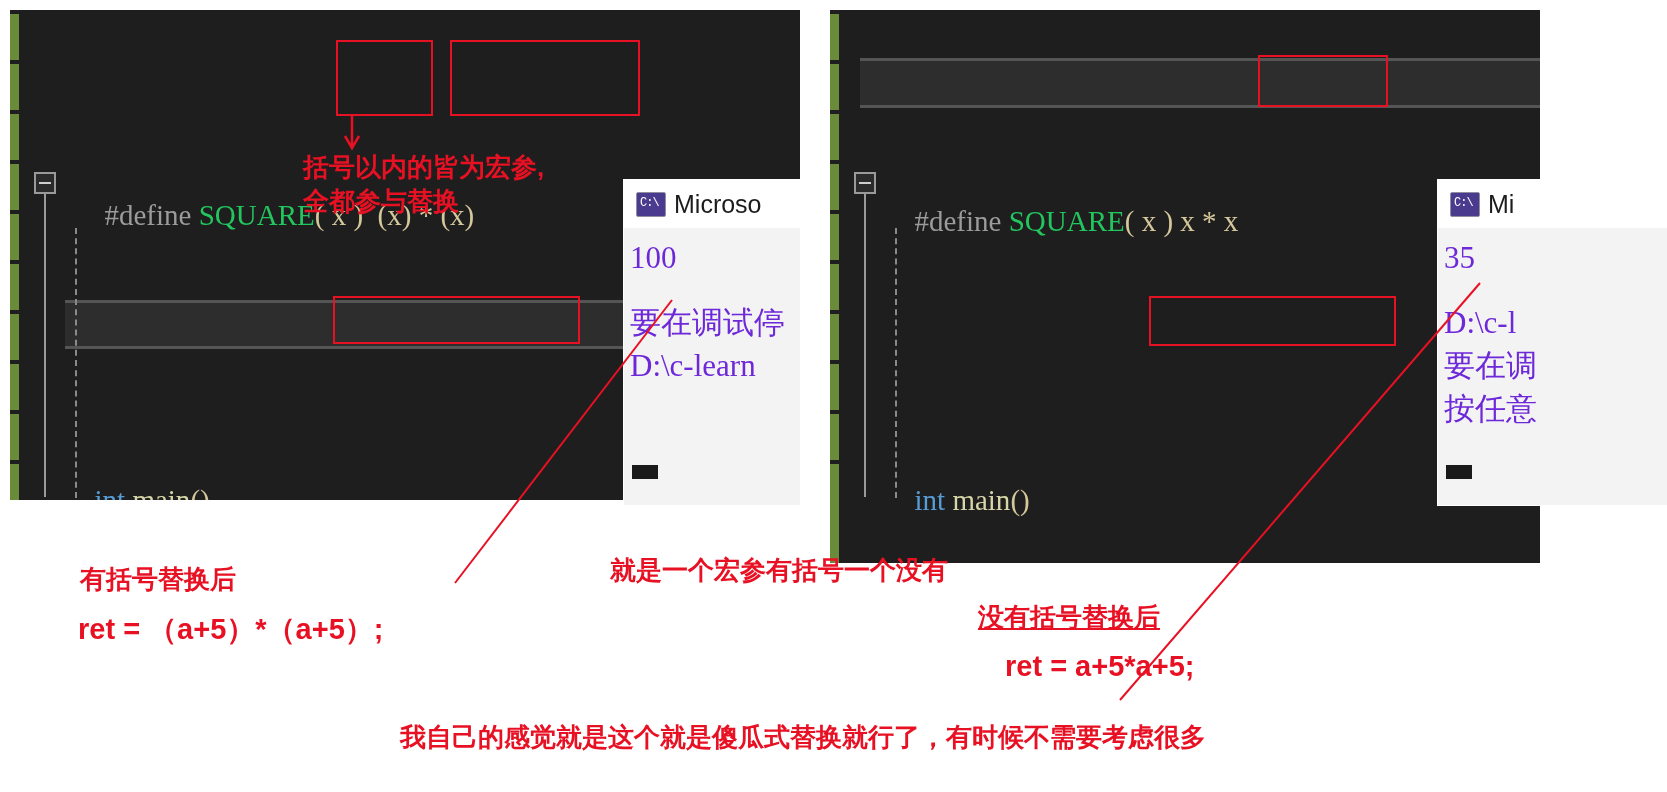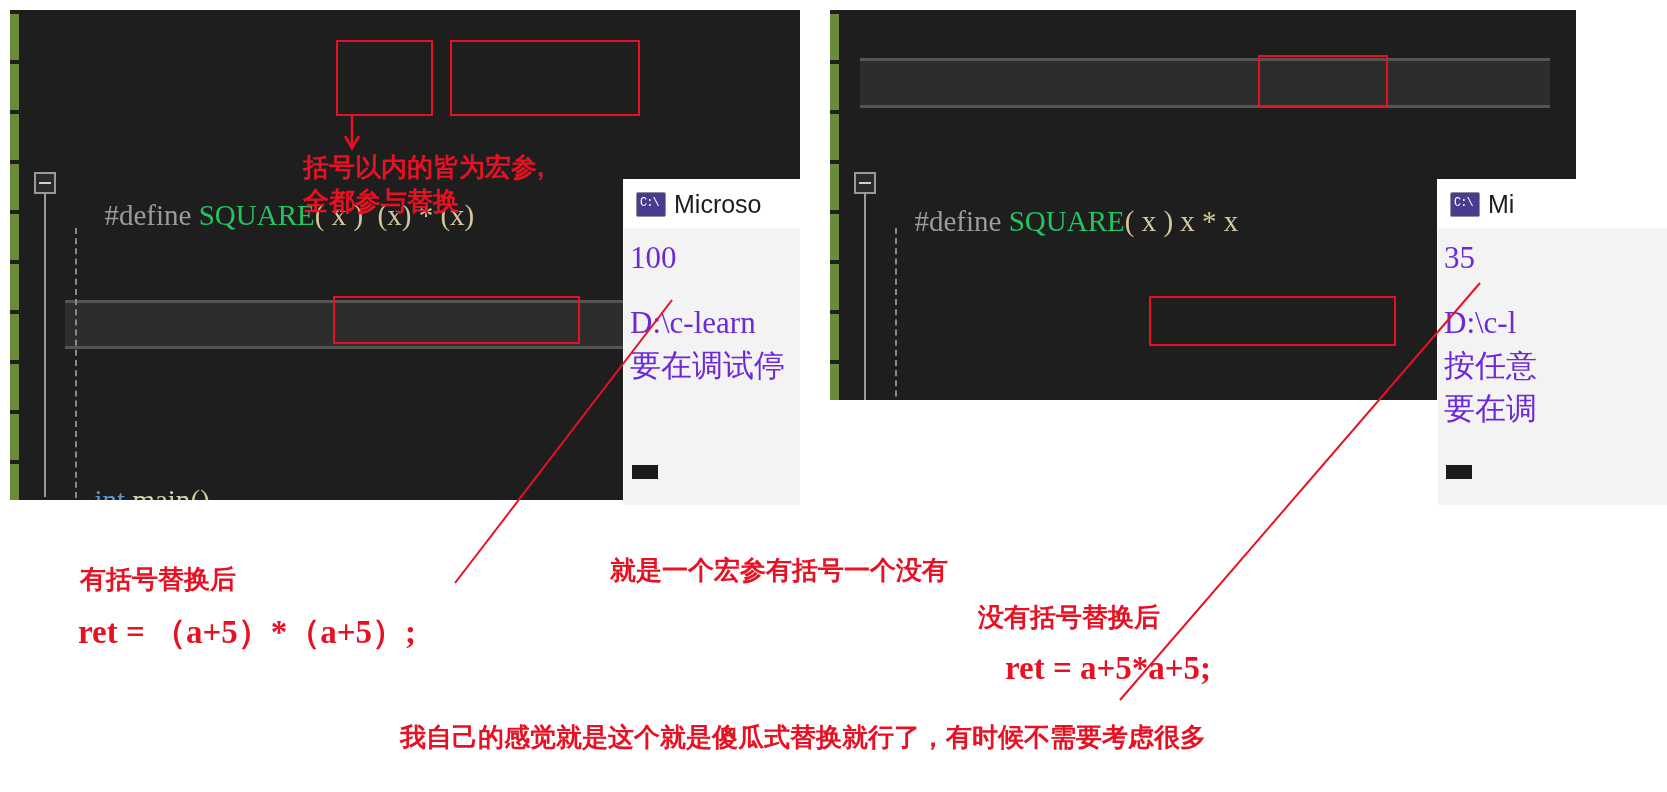--- a/index.html
+++ b/index.html
@@ -11,21 +11,21 @@
     position:relative;
     overflow:hidden;
   }
   
   .editor{
     position:absolute;
     background:#1e1e1e;
     overflow:hidden;
   }
   #editor-left{ left:10px;  top:10px;  width:790px; height:490px; }
-  #editor-right{ left:830px; top:10px; width:710px; height:390px;padding-left:36px; }
+  #editor-right{ left:830px; top:10px; width:710px; height:553px; }
 
   .gutter-green{
     position:absolute; left:0; top:0; width:9px; height:100%;
     background:#6a8b3a;
   }
   .gutter-green i{
     display:block;width:100%;height:4px;background:#1e1e1e;
   }
   .gutter-green .seg{display:block;width:100%;height:46px;background:#6a8b3a;}
 
@@ -129,22 +129,22 @@
   
   .note{
     position:absolute;
     color:#e81123;
     font-family:"Liberation Sans", sans-serif;
     font-weight:bold;
     white-space:nowrap;
   }
   .note.cn{font-size:26px;}
   .note.mono{
-    font-family:Liberation Serif, serif;
-    font-size:33px;font-weight:bold;
+    font-family:Liberation Sans, sans-serif;
+    font-size:29px;font-weight:bold;
   }
   svg.overlay{
     position:absolute;left:0;top:0;
     width:1667px;height:792px;
     pointer-events:none;
   }
 </style>
 </head>
 <body>
 
@@ -255,54 +255,54 @@
 <div class="console" id="console-left">
   <div class="console-title">
     <span class="cmd-icon">
         <span>C:\</span>
       </span>
     <span>Microso</span>
   </div>
   <div class="console-body">
     <div>100</div>
     <div class="blank"></div>
+    <div>要在调试停</div>
     <div>D:\c-learn</div>
-    <div>要在调试停</div>
   </div>
   <div class="caret"></div>
 </div>
 
 <div class="console" id="console-right">
   <div class="console-title">
     <span class="cmd-icon">
         <span>C:\</span>
       </span>
     <span>Mi</span>
   </div>
   <div class="console-body">
     <div>35</div>
     <div class="blank"></div>
     <div>D:\c-l</div>
+    <div>要在调</div>
     <div>按任意</div>
-    <div>要在调</div>
   </div>
   <div class="caret"></div>
 </div>
 
 <svg class="overlay" viewBox="0 0 1667 792">
 
   <path d="M352,116 L352,145" stroke="#e81123" stroke-width="2.5" fill="none"></path>
   <path d="M345,136 L352,148 L359,136" stroke="#e81123" stroke-width="2.5" fill="none"></path>
 
   <path d="M455,583 L672,300" stroke="#e81123" stroke-width="2" fill="none"></path>
 
   <path d="M1120,700 L1480,283" stroke="#e81123" stroke-width="2" fill="none"></path>
 </svg>
 
 <div class="note cn" style="left:80px;top:562px;">有括号替换后</div>
 <div class="note mono" style="left:78px;top:610px;">ret = （a+5）*（a+5）;</div>
 
 <div class="note cn" style="left:610px;top:532px;margin-top:21px;">就是一个宏参有括号一个没有</div>
 
-<div class="note cn" style="left:978px;top:600px;">没有括号替换后</div>
+<div class="note cn" style="left:978px;top:600px;text-decoration:underline;">没有括号替换后</div>
 <div class="note mono" style="left:1005px;top:650px;">ret = a+5*a+5;</div>
 
 <div class="note cn" style="left:400px;top:720px;">我自己的感觉就是这个就是傻瓜式替换就行了，有时候不需要考虑很多</div>
 
 </body></html>

